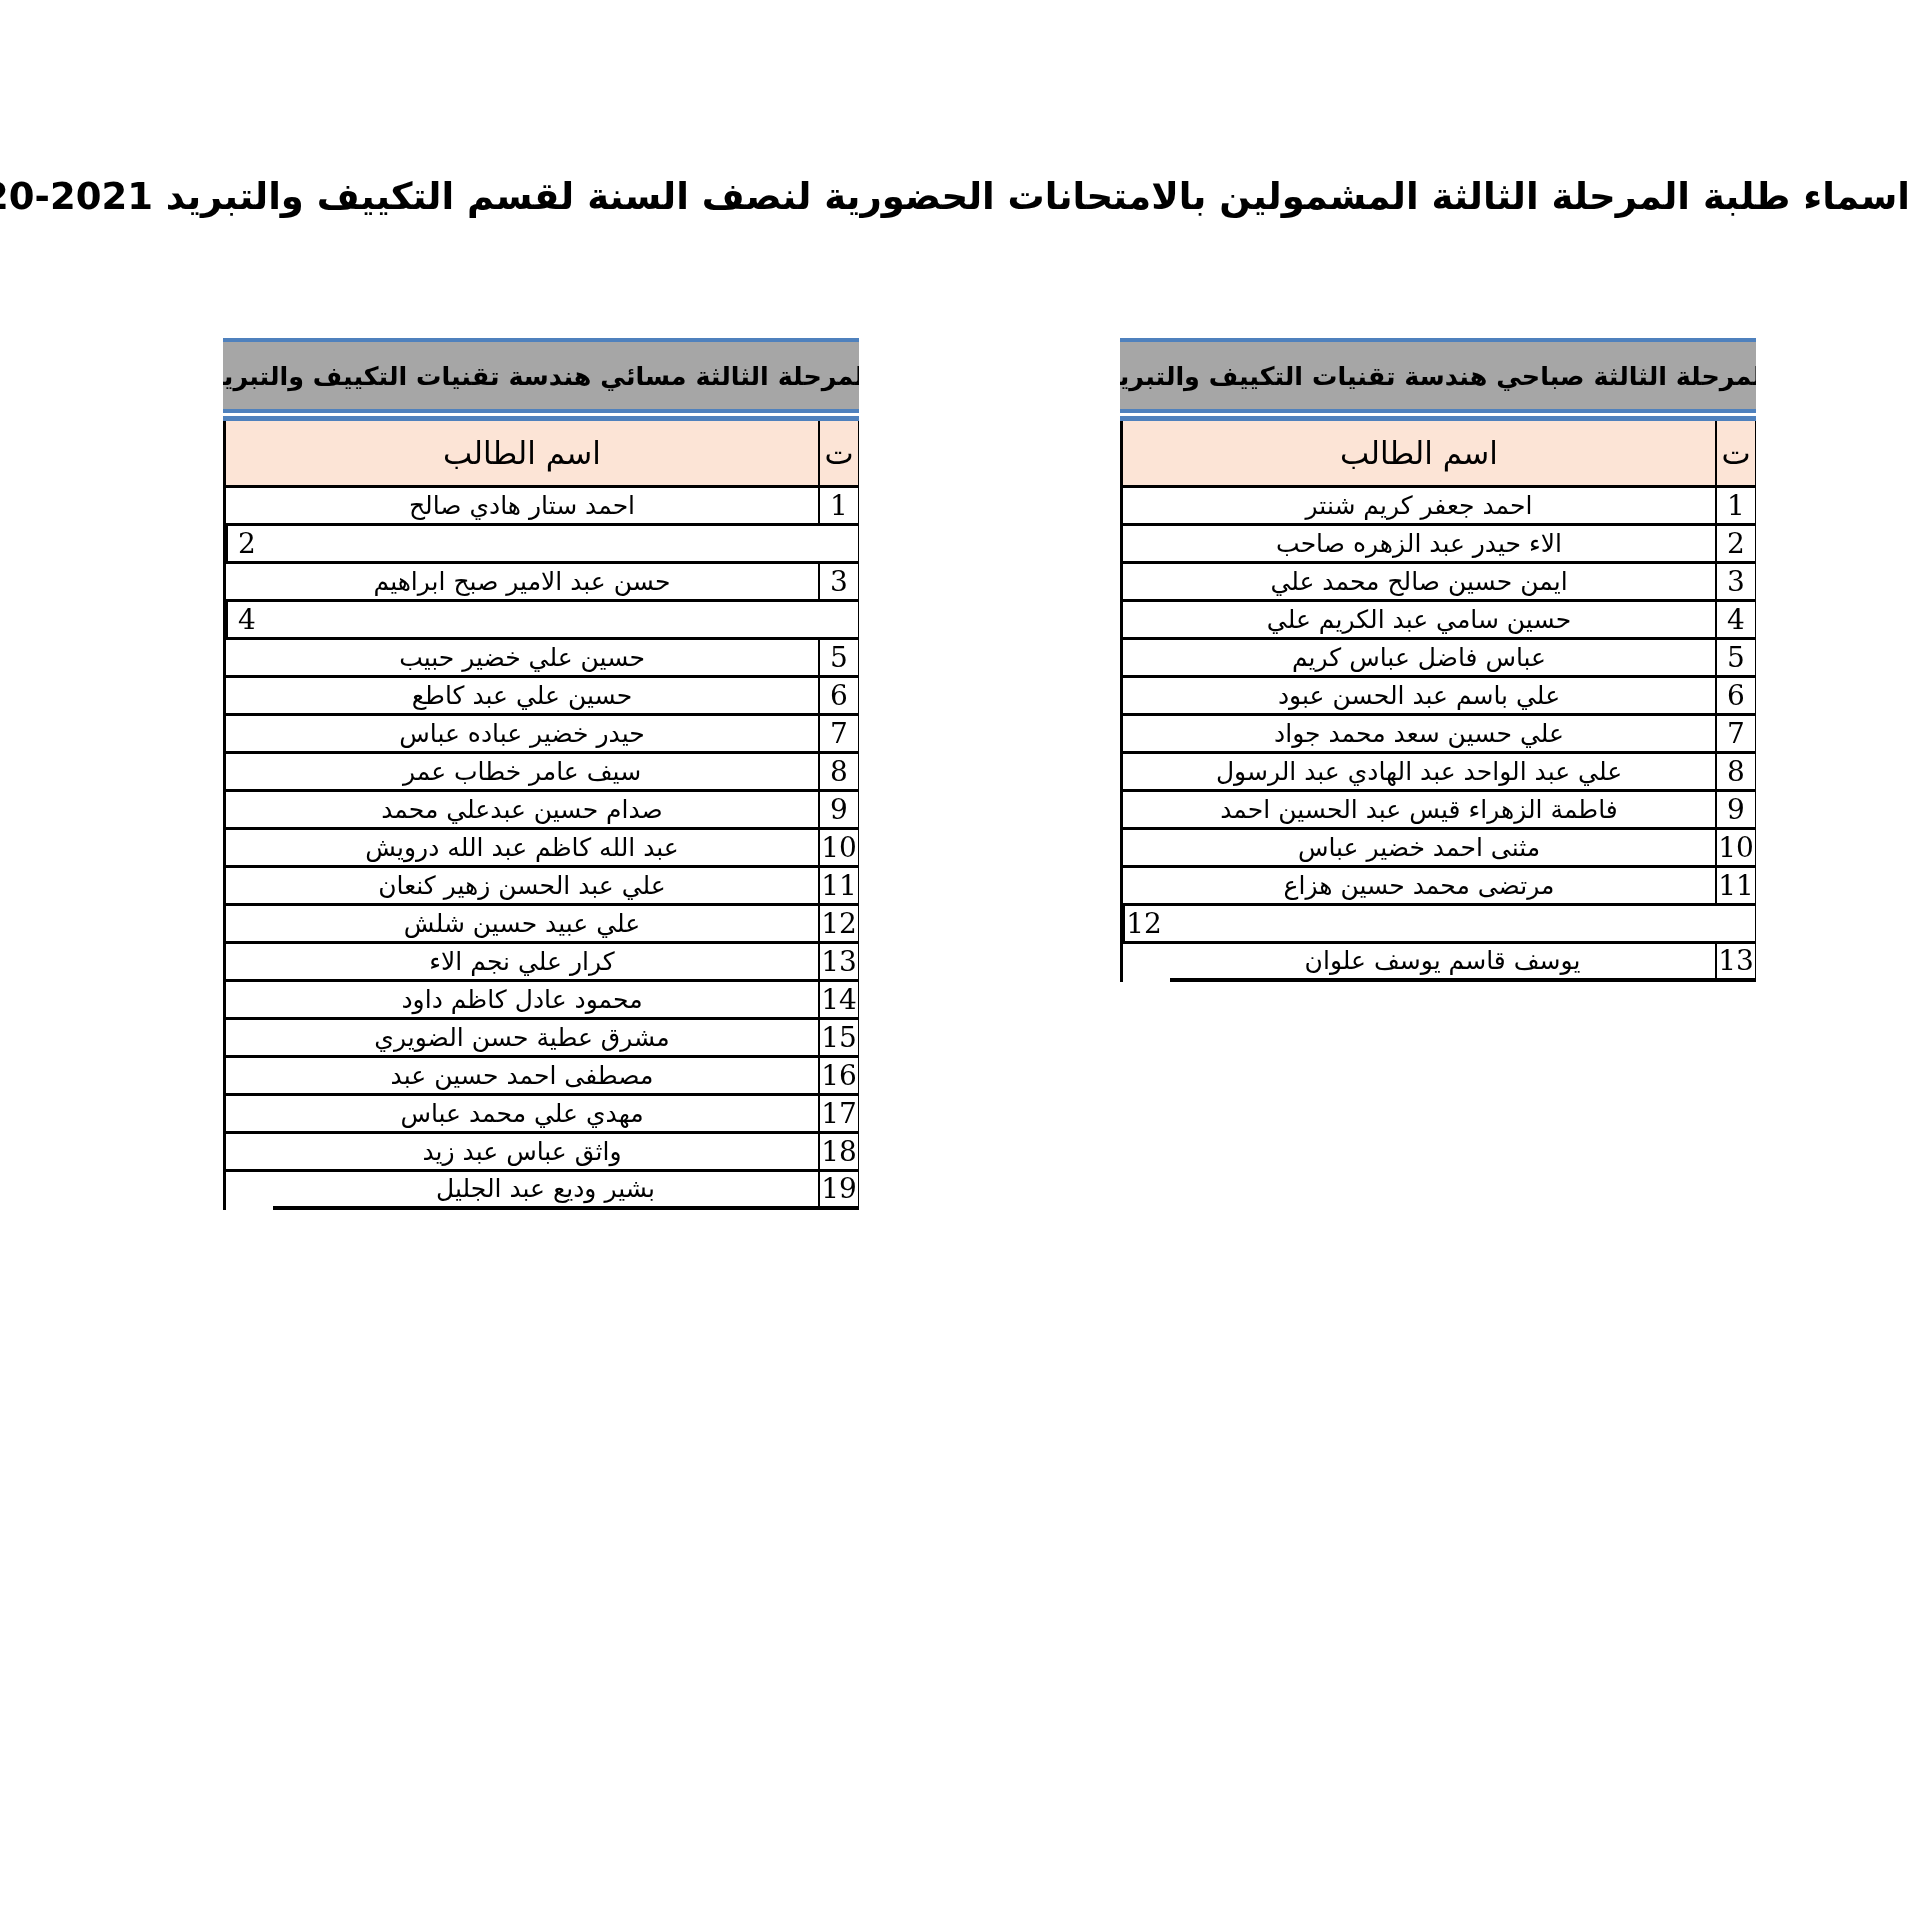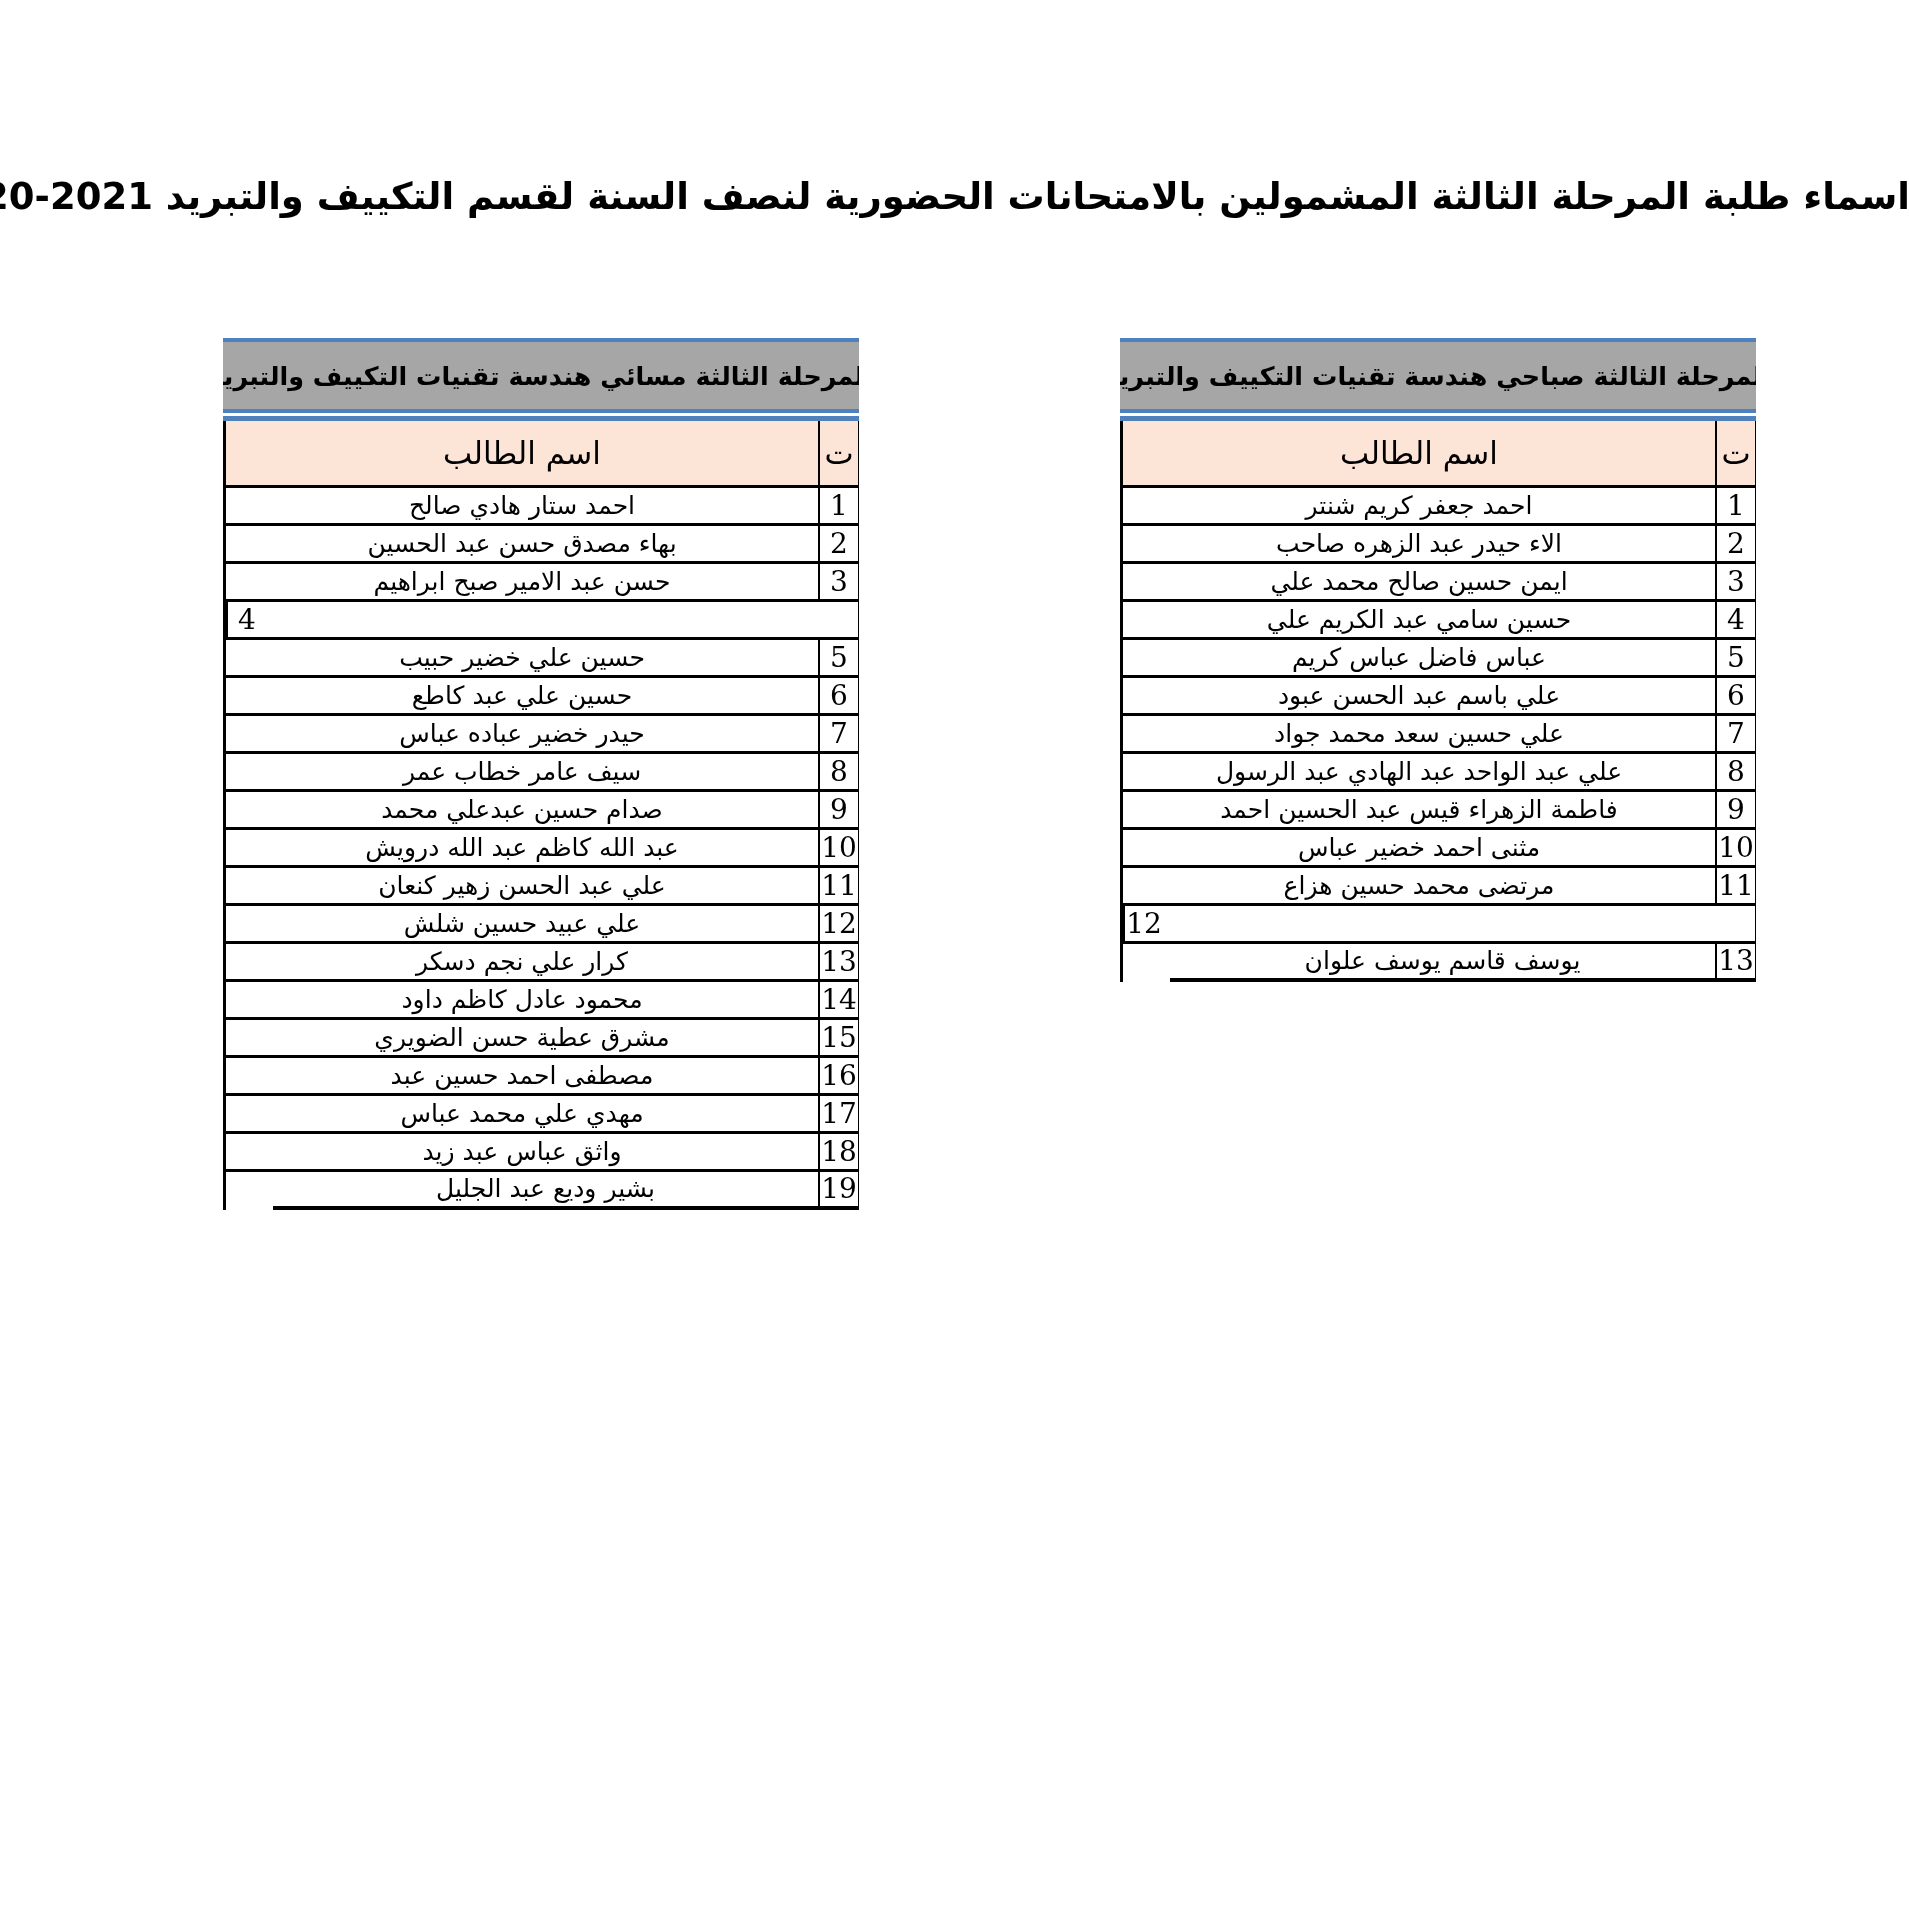--- a/index.html
+++ b/index.html
@@ -116,21 +116,20 @@
       <div class="hrow">
         <div class="cell name-h">اسم الطالب</div>
         <div class="cell num-h">ت</div>
       </div>
       <div class="tbody">
           <div class="trow">
             <div class="cell name">احمد ستار هادي صالح</div>
             <div class="cell num">1</div>
           </div>
           <div class="trow">
-            <div class="cell name">بهاء مصدق حسن عبد الحسين</div>
             <div class="cell num">2</div>
           </div>
           <div class="trow">
             <div class="cell name">حسن عبد الامير صبح ابراهيم</div>
             <div class="cell num">3</div>
           </div>
           <div class="trow">
             <div class="cell num">4</div>
           </div>
           <div class="trow">
@@ -159,21 +158,21 @@
           </div>
           <div class="trow">
             <div class="cell name">علي عبد الحسن زهير كنعان</div>
             <div class="cell num">11</div>
           </div>
           <div class="trow">
             <div class="cell name">علي عبيد حسين شلش</div>
             <div class="cell num">12</div>
           </div>
           <div class="trow">
-            <div class="cell name">كرار علي نجم دسكر</div>
+            <div class="cell name">كرار علي نجم الاء</div>
             <div class="cell num">13</div>
           </div>
           <div class="trow">
             <div class="cell name">محمود عادل كاظم داود</div>
             <div class="cell num">14</div>
           </div>
           <div class="trow">
             <div class="cell name">مشرق عطية حسن الضويري</div>
             <div class="cell num">15</div>
           </div>

